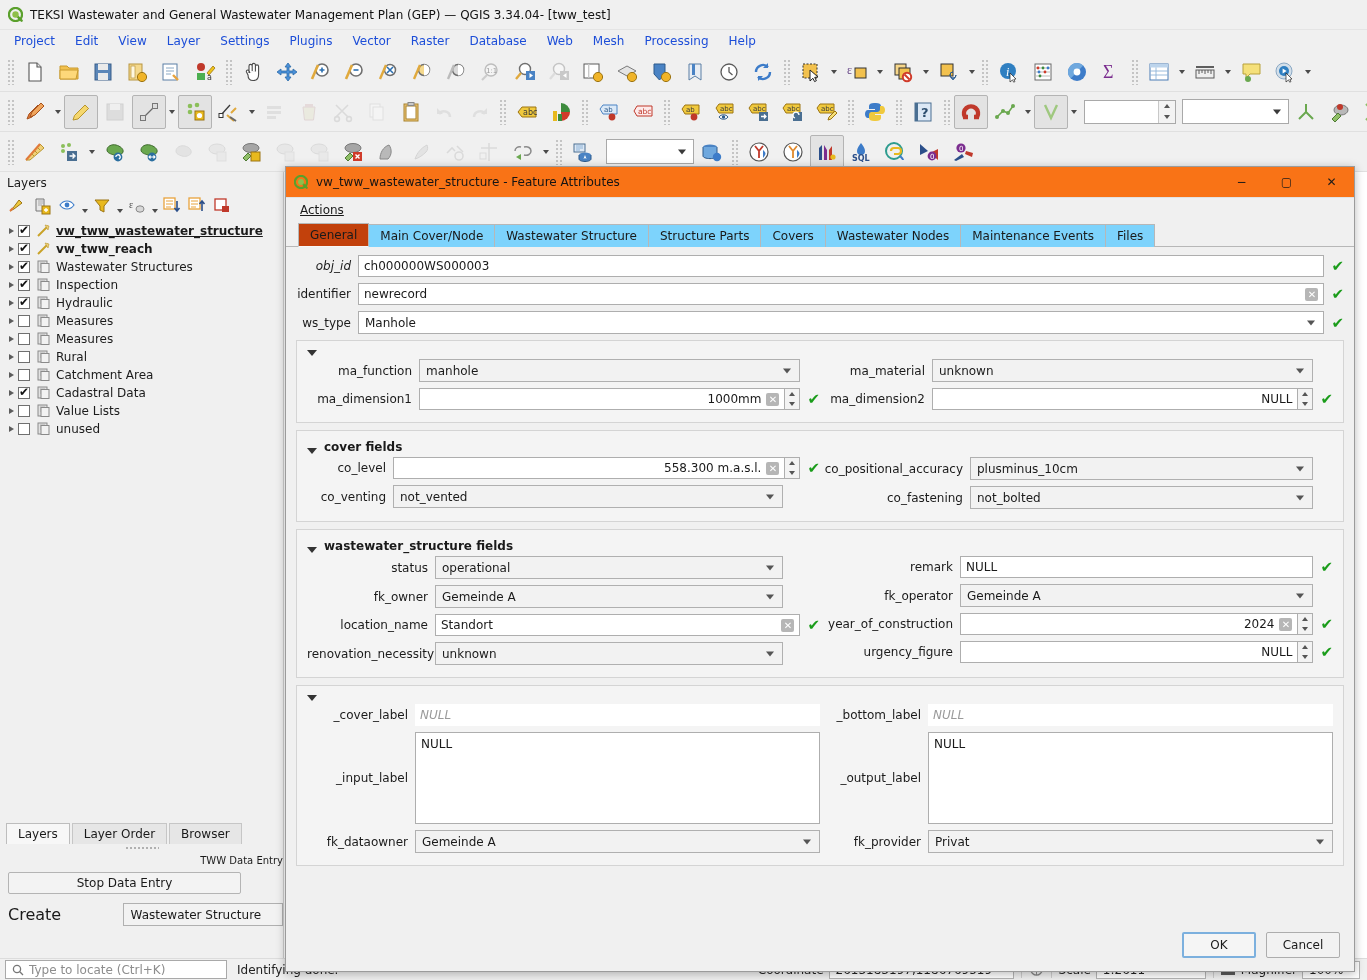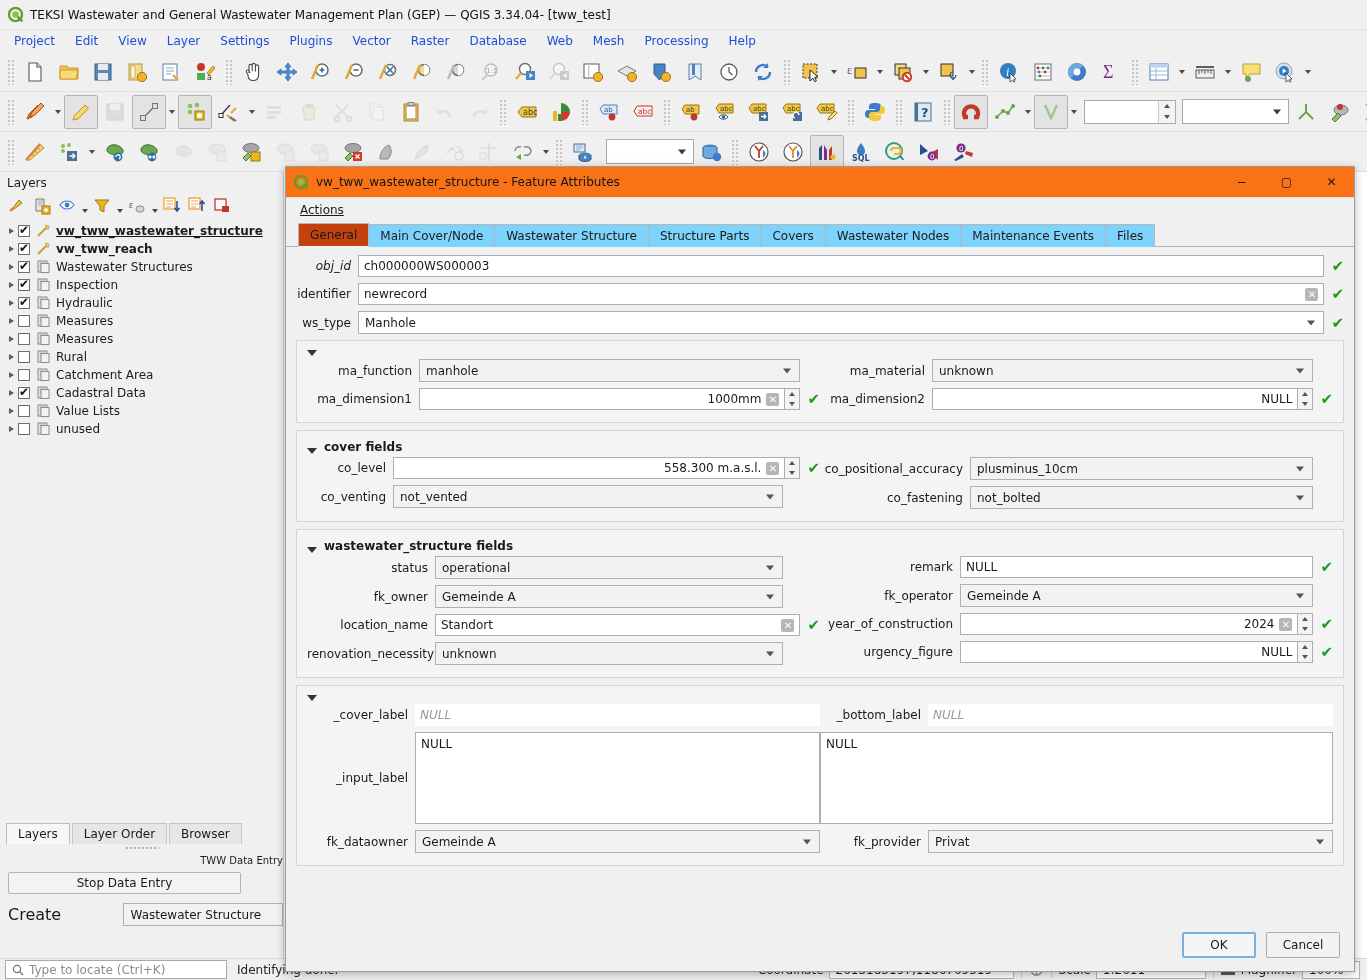--- a/index.html
+++ b/index.html
@@ -1479,20 +1479,21 @@
             </div>
           </div>
           <div class="col">
             <div class="frow">
               <span class="flabel" style="width:108px">_bottom_label</span>
               <span class="finput" style="border:none;background:#fff">
                 <span class="placeholder">NULL</span>
               </span>
             </div>
             <div class="frow" style="align-items:stretch">
+              <span class="flabel" style="width:108px; display:flex; align-items:center; justify-content:flex-end">_output_label</span>
               <span class="textarea-box">NULL</span>
             </div>
             <div class="frow" style="margin-top:6px">
               <span class="flabel" style="width:108px">fk_provider</span>
               <span class="fcombo">
                 <span>Privat</span>
                 <span class="arrow"></span>
               </span>
             </div>
           </div>

